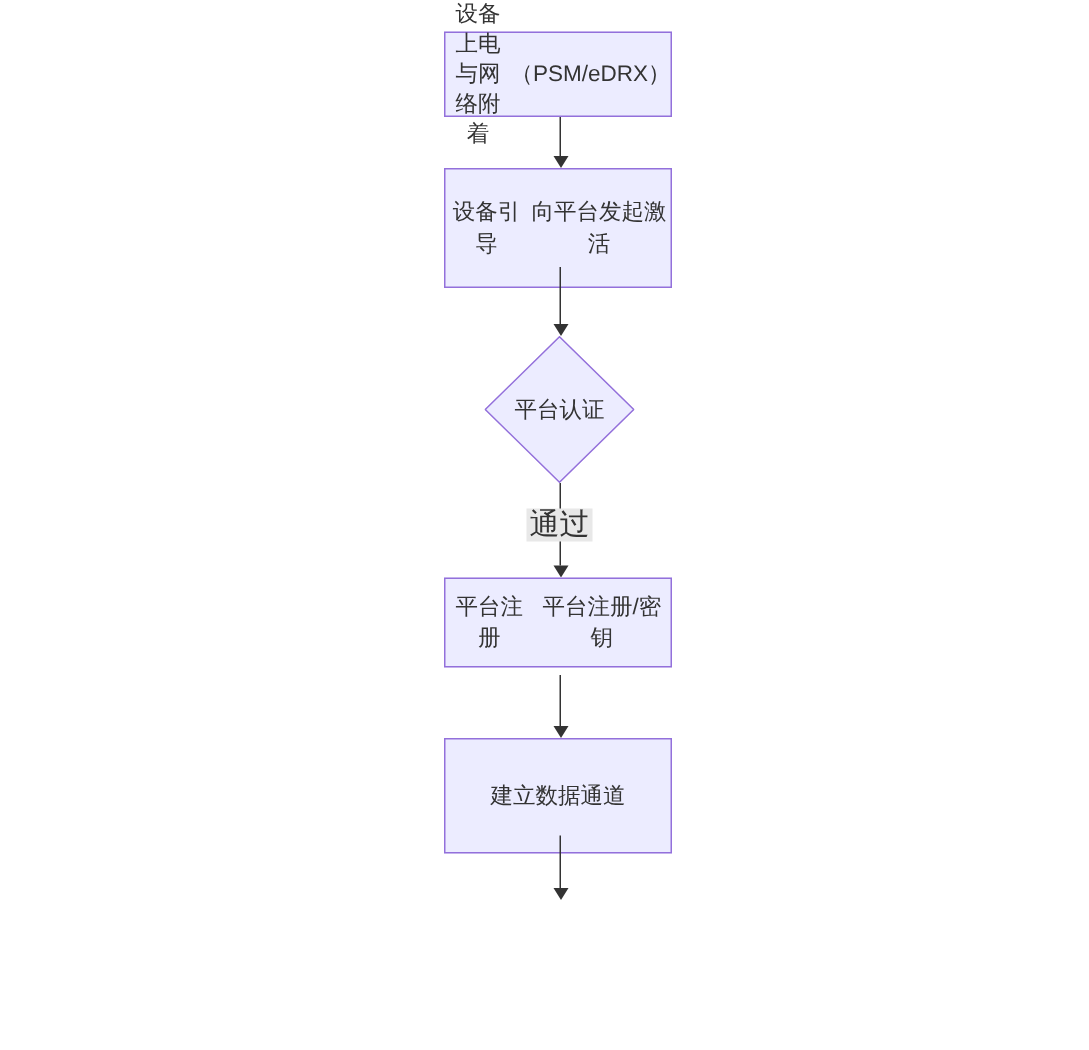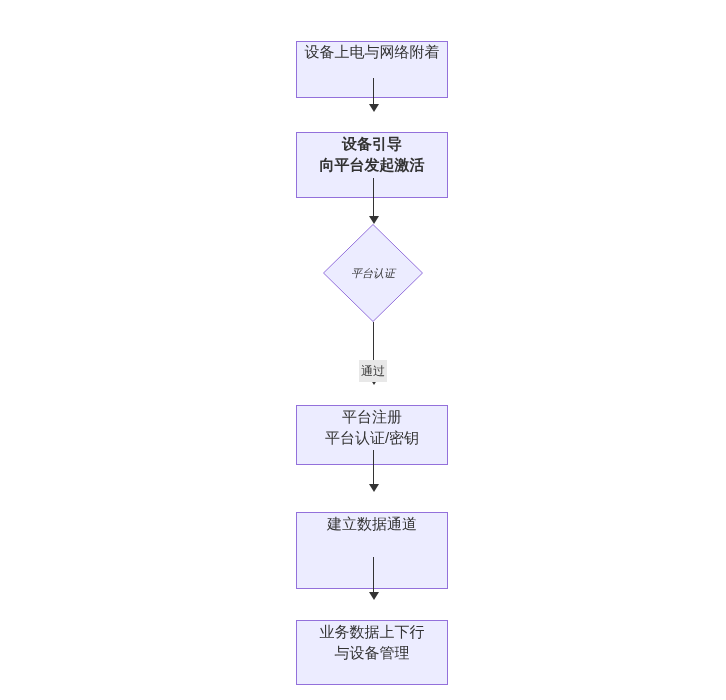--- a/index.html
+++ b/index.html
@@ -27,28 +27,27 @@
   .rect-node {
     position: absolute;
     left: 296px;
     width: 152px;
     background: var(--node-fill);
     border: 1px solid var(--node-border);
     color: var(--text-color);
     font-size: 15px;
     line-height: 21px;
     display: flex;
-    flex-direction: column;
+    flex-direction: row;
     align-items: center;
-    justify-content: flex-start;
+    justify-content: center;
     text-align: center;
-    margin-top: 20px;
   }
   .n1 { top: 21px;  height: 57px; line-height: 20px; }
-  .n2 { top: 112px; height: 66px; font-weight: bold; }
+  .n2 { top: 112px; height: 80px; }
   .n4 { top: 385px; height: 60px; }
   .n5 { top: 492px; height: 77px; }
   .n6 { top: 600px; height: 65px; }
 
   
   .edge {
     position: absolute;
     left: 368px;
     width: 11px;
     display: flex;
@@ -87,46 +86,45 @@
     stroke: var(--node-border);
     stroke-width: 1;
   }
   .diamond-label {
     position: absolute;
     inset: 0;
     display: flex;
     align-items: center;
     justify-content: center;
     color: var(--text-color);
-    font-size: 11px;
-    font-style: italic;
+    font-size: 15px;
   }
 
   
   .edge-label {
     position: absolute;
     left: 373px;
     top: 339px;
     transform: translateX(-50%);
     background: var(--edge-label-bg);
     color: var(--text-color);
-    font-size: 12px;
+    font-size: 20px;
     line-height: 22px;
     padding: 0 2px;
     z-index: 2;
-    margin-top: 21px;
   }
 </style>
 </head>
 <body>
 
 <div class="canvas">
 
   <div class="rect-node n1">
     <span class="line">设备上电与网络附着</span>
+    <span class="line">（PSM/eDRX）</span>
   </div>
 
   <div class="edge e1">
     <div class="shaft"></div>
     <div class="head"></div>
   </div>
 
   <div class="rect-node n2">
     <span class="line">设备引导</span>
     <span class="line">向平台发起激活</span>
@@ -145,35 +143,31 @@
   </div>
 
   <div class="edge e3">
     <div class="shaft"></div>
     <div class="head"></div>
   </div>
   <span class="edge-label">通过</span>
 
   <div class="rect-node n4">
     <span class="line">平台注册</span>
-    <span class="line">平台认证/密钥</span>
+    <span class="line">平台注册/密钥</span>
   </div>
 
   <div class="edge e4">
     <div class="shaft"></div>
     <div class="head"></div>
   </div>
 
   <div class="rect-node n5">
     <span class="line">建立数据通道</span>
   </div>
 
   <div class="edge e5">
     <div class="shaft"></div>
     <div class="head"></div>
   </div>
 
-  <div class="rect-node n6">
-    <span class="line">业务数据上下行</span>
-    <span class="line">与设备管理</span>
-  </div>
 
 </div>
 
 </body></html>

